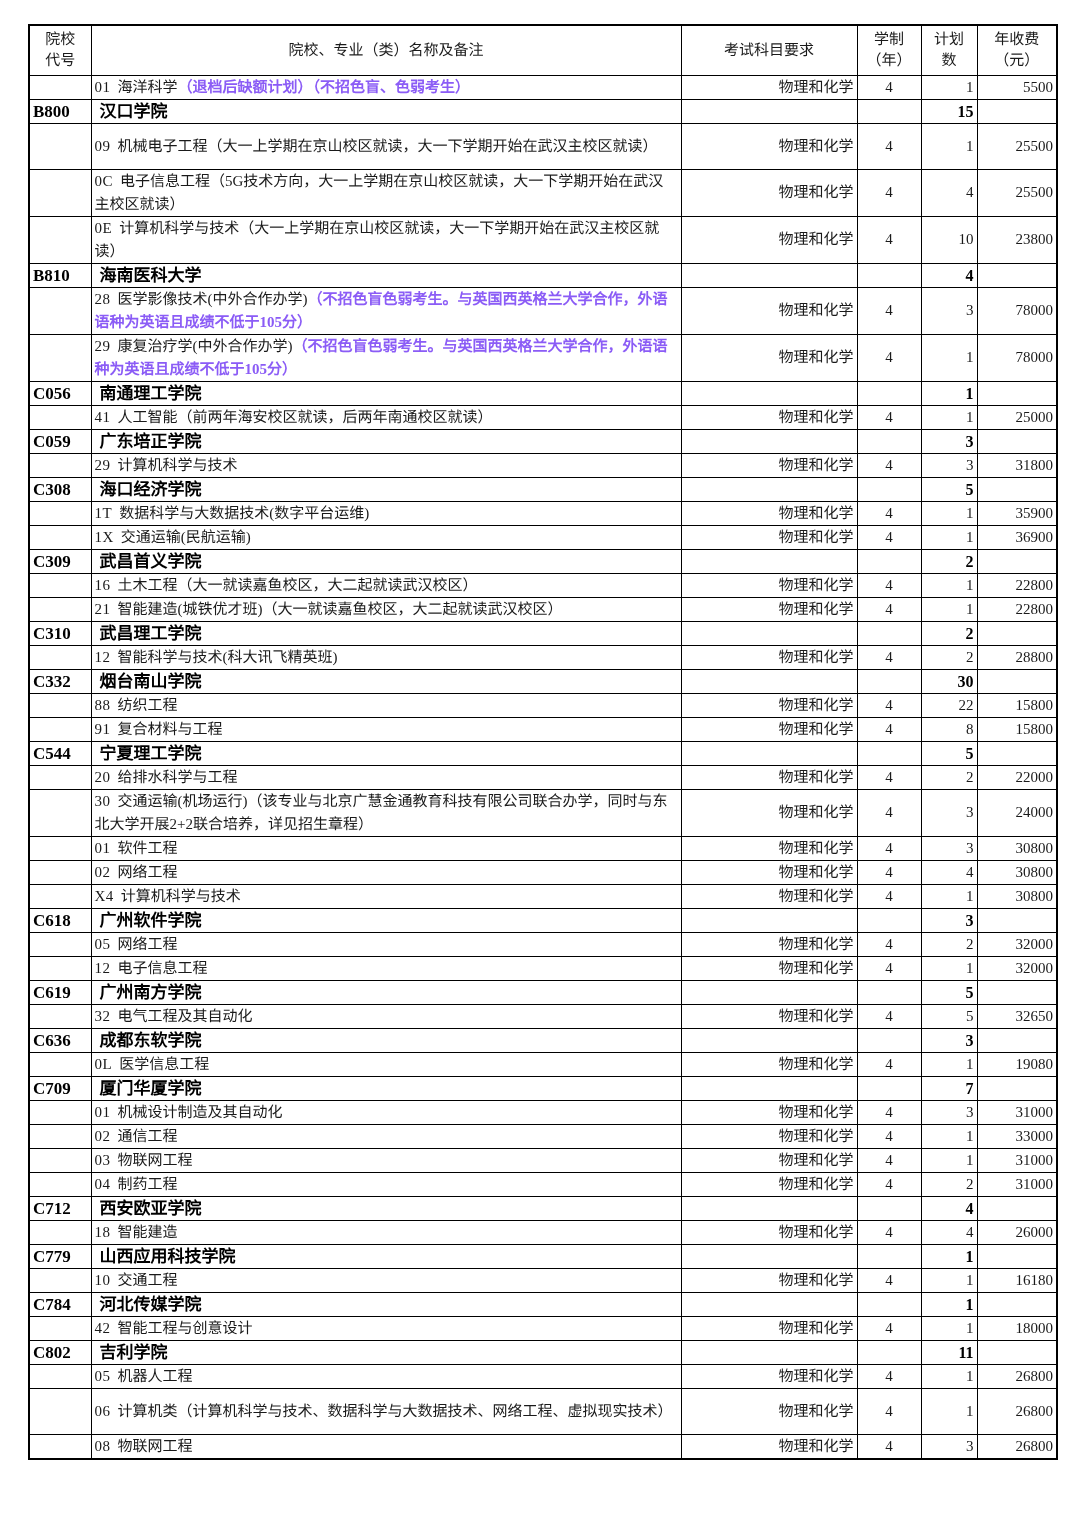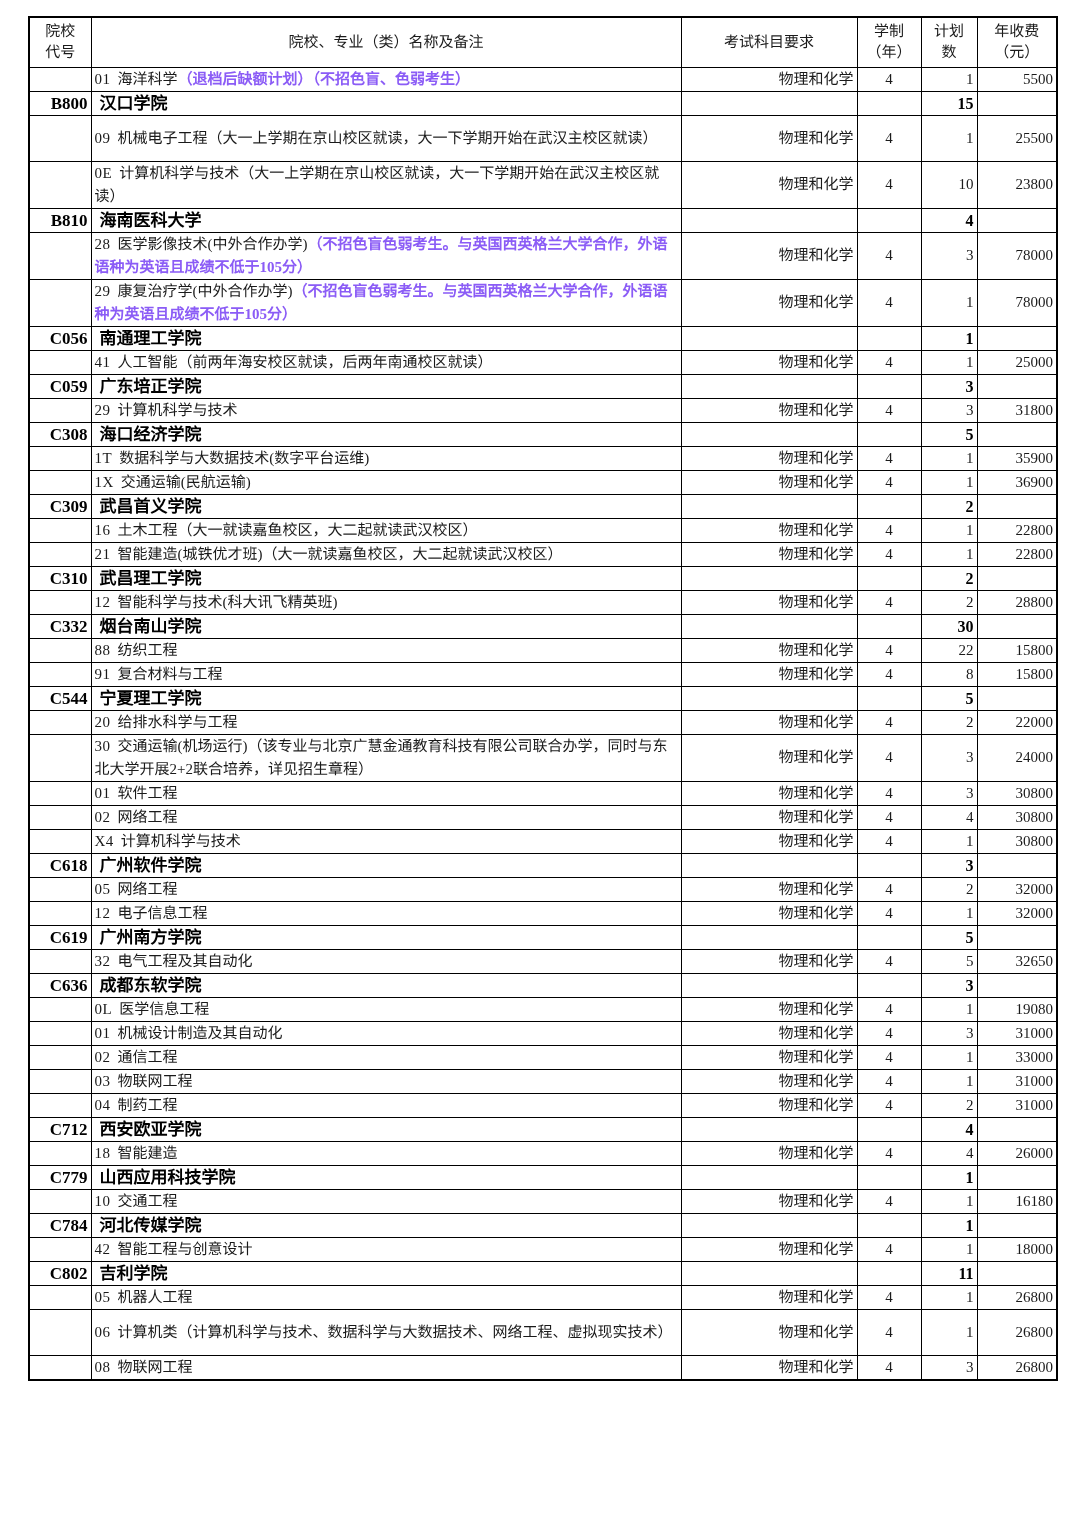--- a/index.html
+++ b/index.html
@@ -11,21 +11,21 @@
     width: 1080px;
     height: 1527px;
     font-family: "Liberation Serif", "DejaVu Serif", serif;
     color: #000000;
     overflow: hidden;
   }
   .page {
     position: relative;
     width: 1080px;
     height: 1527px;
-    padding: 16px 24px 0 28px;
+    padding: 24px 24px 0 28px;
     box-sizing: border-box;
   }
   table.plan-table {
     border-collapse: collapse;
     width: 1028px;
     table-layout: fixed;
     border: 2px solid #000;
   }
   table.plan-table td, table.plan-table th {
     border: 1px solid #000;
@@ -51,21 +51,21 @@
     font-weight: bold;
     font-size: 17px;
     line-height: 23px;
     height: 50px;
     color: #000;
     border-bottom: 2px solid #000;
   }
   thead th .hl { display: block; white-space: nowrap; }
 
   td.code {
-    text-align: right;
+    text-align: left;
     font-weight: bold;
     font-size: 16px;
     color: #000;
     letter-spacing: 0px;
     padding-left: 4px;
     white-space: nowrap;
   }
   td.name { text-align: left; padding-left: 8px; }
   td.exam { text-align: right; padding-left: 6px; font-size: 15px; }
   td.years { text-align: center; }
@@ -151,20 +151,28 @@
         <tr class="major-row tall">
           <td class="code"></td>
           <td class="name"><span class="mj-code">09</span><span class="mj-gap"></span><span>机械电子工程</span><span>（大一上学期在京山校区就读，大一下学期开始在武汉主校区就读）</span></td>
           <td class="exam">物理和化学</td>
           <td class="years">4</td>
           <td class="plan">1</td>
           <td class="fee">25500</td>
         </tr>
         <tr class="major-row tall">
           <td class="code"></td>
+          <td class="name"><span class="mj-code">0C</span><span class="mj-gap"></span><span>电子信息工程</span><span>（5G技术方向，大一上学期在京山校区就读，大一下学期开始在武汉主校区就读）</span></td>
+          <td class="exam">物理和化学</td>
+          <td class="years">4</td>
+          <td class="plan">4</td>
+          <td class="fee">25500</td>
+        </tr>
+        <tr class="major-row tall">
+          <td class="code"></td>
           <td class="name"><span class="mj-code">0E</span><span class="mj-gap"></span><span>计算机科学与技术</span><span>（大一上学期在京山校区就读，大一下学期开始在武汉主校区就读）</span></td>
           <td class="exam">物理和化学</td>
           <td class="years">4</td>
           <td class="plan">10</td>
           <td class="fee">23800</td>
         </tr>
         <tr class="school-row">
           <td class="code">B810</td>
           <td class="name">海南医科大学</td>
           <td class="exam"></td>
@@ -404,20 +412,28 @@
           <td class="plan">3</td>
           <td class="fee"></td>
         </tr>
         <tr class="major-row">
           <td class="code"></td>
           <td class="name"><span class="mj-code">0L</span><span class="mj-gap"></span><span>医学信息工程</span></td>
           <td class="exam">物理和化学</td>
           <td class="years">4</td>
           <td class="plan">1</td>
           <td class="fee">19080</td>
+        </tr>
+        <tr class="school-row">
+          <td class="code">C709</td>
+          <td class="name">厦门华厦学院</td>
+          <td class="exam"></td>
+          <td class="years"></td>
+          <td class="plan">7</td>
+          <td class="fee"></td>
         </tr>
         <tr class="major-row">
           <td class="code"></td>
           <td class="name"><span class="mj-code">01</span><span class="mj-gap"></span><span>机械设计制造及其自动化</span></td>
           <td class="exam">物理和化学</td>
           <td class="years">4</td>
           <td class="plan">3</td>
           <td class="fee">31000</td>
         </tr>
         <tr class="major-row">

